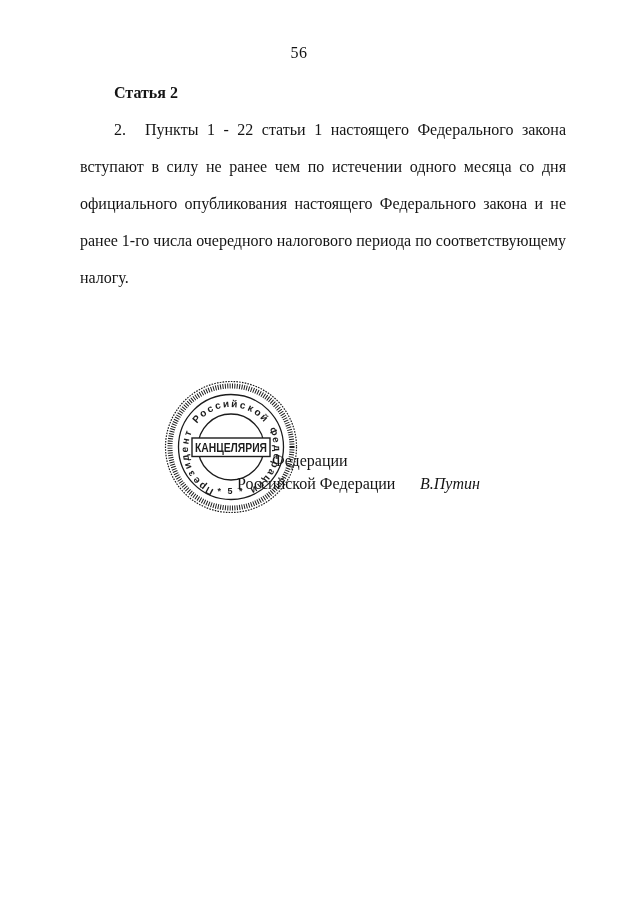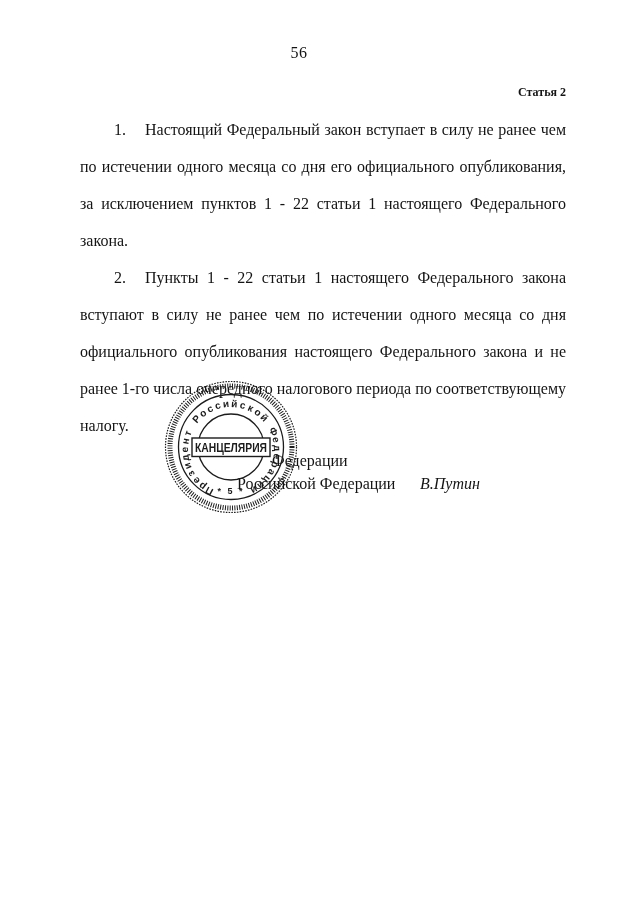--- a/index.html
+++ b/index.html
@@ -23,25 +23,25 @@
   }
   .content {
     position: absolute;
     top: 74px;
     left: 80px;
     width: 486px;
     line-height: 37px;
     text-align: justify;
   }
   .heading {
-    font-size: 12px;
+    font-size: 16px;
     font-weight: bold;
     margin: 0;
     text-indent: 34px;
-    text-align: right;
+    text-align: left;
   }
   .para {
     margin: 0;
     text-indent: 34px;
   }
   .ptab {
     display: inline-block;
     width: 19px;
   }
   .sig-line-1 { position: absolute; left: 272px; top: 452px; }
@@ -89,21 +89,20 @@
 </style>
 </head>
 <body>
 
 <div class="page">
 
   <div class="page-number">56</div>
 
   <div class="content">
     <h2 class="heading">Статья 2</h2>
-    <p class="para"><span>1.</span><span class="ptab"></span><span>Настоящий Федеральный закон вступает в силу не ранее чем по истечении одного месяца со дня его официального опубликования, за исключением пунктов 1 - 22 статьи 1 настоящего Федерального закона.</span></p>
     <p class="para"><span>2.</span><span class="ptab"></span><span>Пункты 1 - 22 статьи 1 настоящего Федерального закона вступают в силу не ранее чем по истечении одного месяца со дня официального опубликования настоящего Федерального закона и не ранее 1-го числа очередного налогового периода по соответствующему налогу.</span></p>
   </div>
 
   <div class="sig-line-1">Федерации</div>
   <div class="sig-line-2">Российской Федерации</div>
   <div class="sig-name">В.Путин</div>
 
   <div class="stamp">
     <svg id="stamp-svg" width="140" height="140" viewBox="0 0 140 140">
       <circle cx="70" cy="70" r="65.5" class="ring-dots-outer"></circle>

